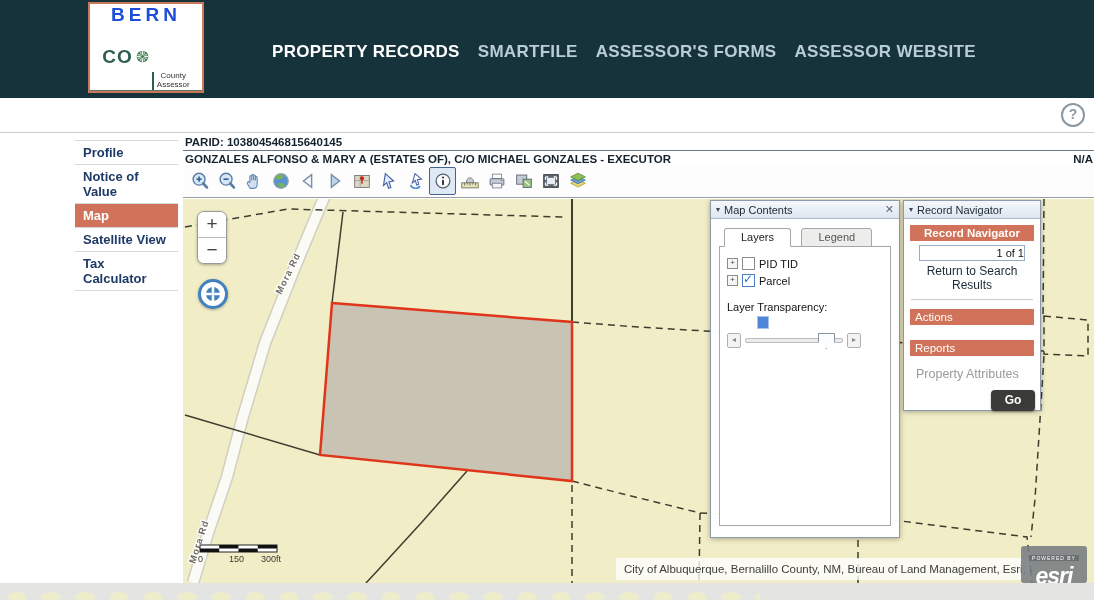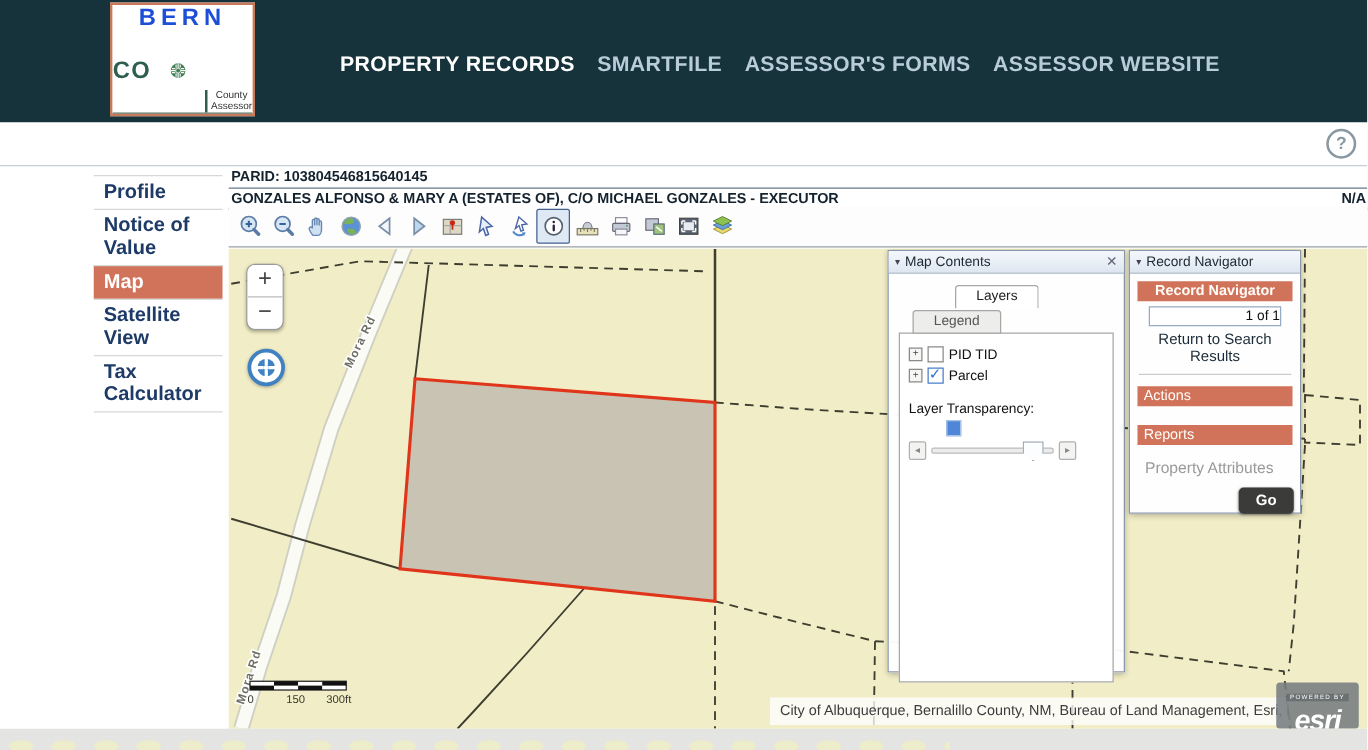--- a/index.html
+++ b/index.html
@@ -5,21 +5,21 @@
   html,body{margin:0;padding:0;background:#fff;}
   #app{position:relative;width:1094px;height:600px;overflow:hidden;
        font-family:"Liberation Sans","DejaVu Sans",sans-serif;background:#fff;}
 
   
   .header{position:absolute;left:0;top:0;width:1094px;height:98px;background:#16333c;}
   .logo{position:absolute;left:88px;top:2px;width:116px;height:91px;background:#fff;
         border:2px solid #c7795a;box-sizing:border-box;display:flex;flex-direction:column;overflow:hidden;}
   .logo-top{flex:1;display:flex;flex-direction:column;align-items:center;justify-content:center;background:#fff;padding-top:2px;}
   .logo-bern{color:#1d4ed8;font-weight:bold;font-size:19px;letter-spacing:4px;line-height:.95;}
-  .logo-row2{display:flex;align-items:center;gap:14px;}
+  .logo-row2{display:flex;align-items:center;gap:2px;}
   .logo-co{color:#2d5e4f;font-weight:bold;font-size:19px;letter-spacing:1px;line-height:1;}
   .zia{width:13px;height:13px;margin:0 1px;}
   .logo-dept{border-left:2px solid #2d5e4f;padding-left:3px;font-size:8px;color:#333;line-height:1.1;text-align:center;margin-top:48px;}
   .logo-name{background:#5d7265;color:#fff;font-weight:bold;font-size:10px;text-align:right;padding:3px 0 2px;}
   .logo-tag{background:#54685c;color:#e9e9e0;font-size:5px;letter-spacing:.4px;text-align:center;padding:1px 0 3px;}
   .nav{position:absolute;left:272px;top:42px;display:flex;gap:18px;font-weight:bold;font-size:17px;white-space:nowrap;}
   .nav .nav-link{color:#b9cdd9;cursor:pointer;letter-spacing:.3px;}
   .nav .nav-link.active{color:#ffffff;}
 
   
@@ -29,21 +29,21 @@
 
   
   .rec-head{position:absolute;left:183px;top:134px;width:911px;}
   .rh1{font-weight:bold;font-size:11.5px;color:#14222e;padding:2px 0 2px 2px;border-bottom:1px solid #67788c;}
   .rh2{font-weight:bold;font-size:11.5px;color:#14222e;padding:2px 0 1px 2px;border-bottom:2px solid #51617a;
        display:flex;justify-content:space-between;}
   .rh2 .na{padding-right:1px;}
 
   
   .sidebar{position:absolute;left:75px;top:140px;width:103px;border-bottom:1px solid #d8d8d8;}
-  .side-item{padding:4px 10px 4px 8px;font-weight:bold;font-size:16px;color:#1e3a66;border-top:1px solid #d8d8d8;cursor:pointer;}
+  .side-item{padding:4px 10px 4px 8px;font-weight:bold;font-size:13px;color:#1e3a66;border-top:1px solid #d8d8d8;cursor:pointer;}
   .side-item.active{background:#d0735a;color:#fff;}
 
   
   .toolbar{position:absolute;left:183px;top:165px;width:911px;height:33px;background:#fdfdfd;display:flex;align-items:center;
            padding-left:3px;box-sizing:border-box;border-bottom:1px solid #98a0a6;}
   .tbi{width:27px;height:28px;display:flex;align-items:center;justify-content:center;cursor:pointer;}
   .tbi.active{border:1px solid #44628e;background:#dfe9f6;border-radius:2px;box-sizing:border-box;}
   .tbi svg{display:block;}
 
   
@@ -73,21 +73,21 @@
   .ptitle{height:17px;background:linear-gradient(#f5f8fc,#dde6f0);border-bottom:1px solid #aab8c8;display:flex;
           align-items:center;padding:0 5px;font-size:11px;color:#1c2834;cursor:move;}
   .ptitle .caret{font-size:8px;color:#445;margin-right:4px;}
   .ptitle .grow{flex:1;}
   .ptitle .close{color:#667;font-size:11px;font-weight:bold;cursor:pointer;}
 
   .mc{left:527px;top:1px;width:190px;height:338px;}
   .mc-body{padding:8px 8px 0;}
   .tabs{margin-left:5px;position:relative;z-index:2;}
   .tab{display:inline-block;padding:2px 16px 3px;font-size:11px;border:1px solid #a7a7a7;border-radius:3px 3px 0 0;cursor:pointer;}
-  .tab.active{background:#fff;border-bottom:1px solid #fff;color:#222;margin-left:40px;}
+  .tab.active{background:#fff;border-bottom:1px solid #fff;color:#222;}
   .tab.idle{background:#ededeb;color:#555;margin-left:6px;}
   .mc-box{border:1px solid #a7a7a7;background:#fff;margin-top:-1px;height:280px;padding:10px 7px 0;box-sizing:border-box;}
   .lyr-row{display:flex;align-items:center;gap:4px;margin-bottom:4px;font-size:11px;color:#111;}
   .plusbox{width:9px;height:9px;border:1px solid #8a8a8a;background:#f6f6f4;font-size:8px;line-height:8px;text-align:center;color:#444;cursor:pointer;}
   .chk{width:11px;height:11px;border:1px solid #8a8a8a;background:#fff;position:relative;cursor:pointer;}
   .chk.on{border-color:#4a7ec8;}
   .chk.on .tick{position:absolute;left:0px;top:-3px;color:#2a6fd4;font-size:12px;font-weight:bold;}
   .transp-label{font-size:11px;color:#111;margin-top:14px;}
   .bluebox{width:10px;height:11px;background:#4f86d8;border:1px solid #a8c4e8;margin:3px 0 4px 30px;cursor:pointer;}
   .slider-row{display:flex;align-items:center;gap:2px;margin-top:2px;}

